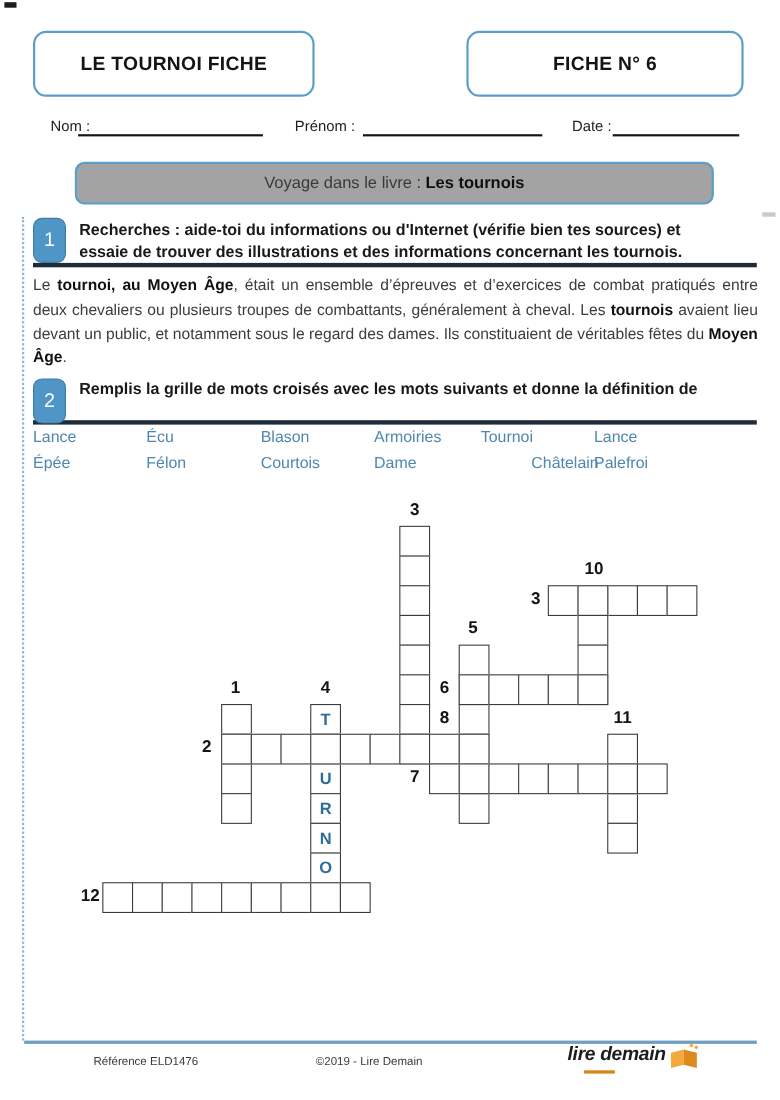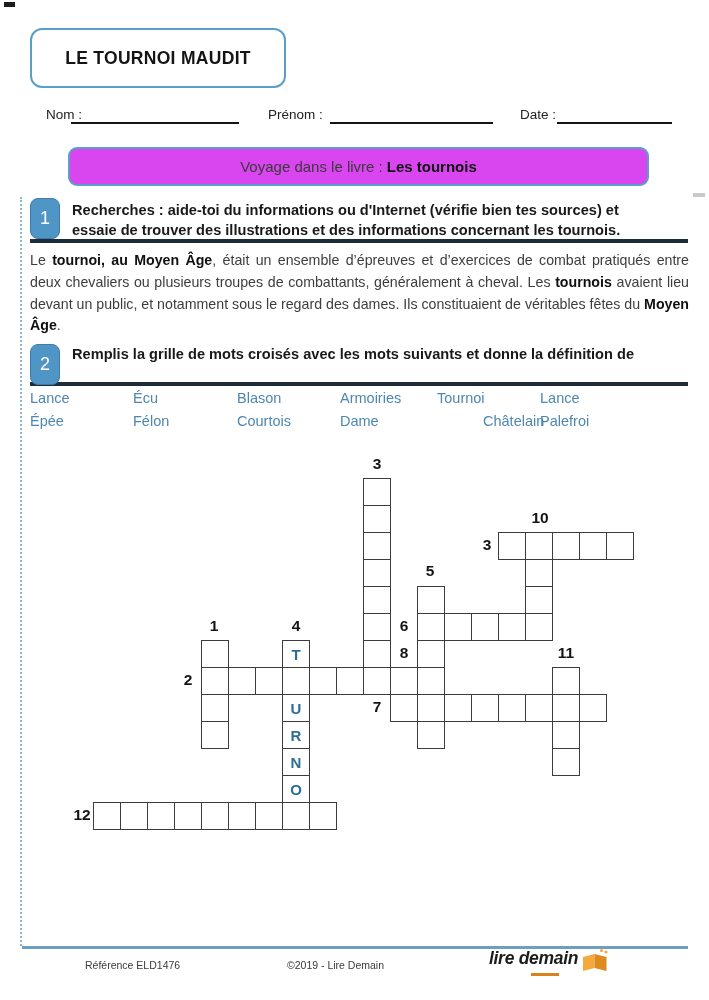--- a/index.html
+++ b/index.html
@@ -19,21 +19,21 @@
   .hbox1{left:30px;top:28px;width:252px;height:56px;}
   .hbox2{left:424px;top:28px;width:248px;height:56px;}
 
   
   .flabel{position:absolute;font-size:13.5px;color:#222;}
   .fline{position:absolute;height:17px;border-bottom:2px solid #151515;}
 
   
   .banner{position:absolute;left:68px;top:147px;width:577px;height:35px;
           border:2.5px solid #5b9ec9;border-radius:9px;display:flex;align-items:center;
-          justify-content:center;font-size:15px;color:#3a3a3a;background:#d946ef;}
+          justify-content:center;font-size:15px;color:#3a3a3a;background:#a3a3a3;}
   .banner b{color:#101010;margin-left:4px;text-align:right;}
 
   
   .badge{position:absolute;left:30px;width:28px;height:39px;background:#4f95c5;
          border:1px solid #3d7ba8;border-radius:8px;color:#fff;display:flex;
          align-items:center;justify-content:center;font-size:18px;z-index:3;}
   .badge1{top:198px;}
   .badge2{top:344px;}
   .heading{position:absolute;left:72px;width:620px;font-weight:bold;font-size:14.6px;
            line-height:19.5px;color:#191919;}
@@ -57,36 +57,39 @@
            border:1.4px solid #3c3c3c;box-sizing:border-box;display:flex;
            align-items:center;justify-content:center;font-weight:bold;font-size:15px;}
   .cw-label{position:absolute;transform:translate(-50%,-50%);font-weight:bold;
             font-size:15.5px;color:#141414;white-space:nowrap;}
 
   
   .f-rule{position:absolute;left:22px;top:946px;width:666px;height:3px;background:#6f9fc0;}
   .f-ref{position:absolute;left:85px;top:959px;font-size:10.5px;color:#3a3a3a;}
   .f-copy{position:absolute;left:287px;top:959px;width:140px;
           font-size:10.5px;color:#3a3a3a;}
-  .f-logo{position:absolute;left:489px;top:948px;display:flex;align-items:flex-start;justify-content:space-between;}
+  .f-logo{position:absolute;left:516px;top:948px;display:flex;align-items:flex-start;justify-content:space-between;}
   .f-logo-text{font-style:italic;font-weight:bold;font-size:17.5px;color:#1c1c1c;
                letter-spacing:-.3px;}
   .f-logo-sub{position:absolute;left:531px;top:973px;width:28px;height:3px;background:#d9831c;}
 </style>
 </head>
 <body>
 
 <div id="page">
 
   <div class="mark-tl"></div>
   <div class="mark-tr"></div>
   <div class="dotted-margin"></div>
 
   <div class="hbox hbox1">
-    <span>LE TOURNOI MAUDIT</span>
+    <span>LE TOURNOI FICHE</span>
+  </div>
+  <div class="hbox hbox2">
+    <span>FICHE N° 6</span>
   </div>
 
   <span class="flabel" style="left:35px;top:107px;margin-left:11px;">Nom :</span>
   <span class="fline" style="left:71px;top:105px;width:168px;"></span>
   <span class="flabel" style="left:268px;top:107px;">Prénom :</span>
   <span class="fline" style="left:330px;top:105px;width:163px;"></span>
   <span class="flabel" style="left:520px;top:107px;">Date :</span>
   <span class="fline" style="left:557px;top:105px;width:115px;"></span>
 
   <div class="banner">

